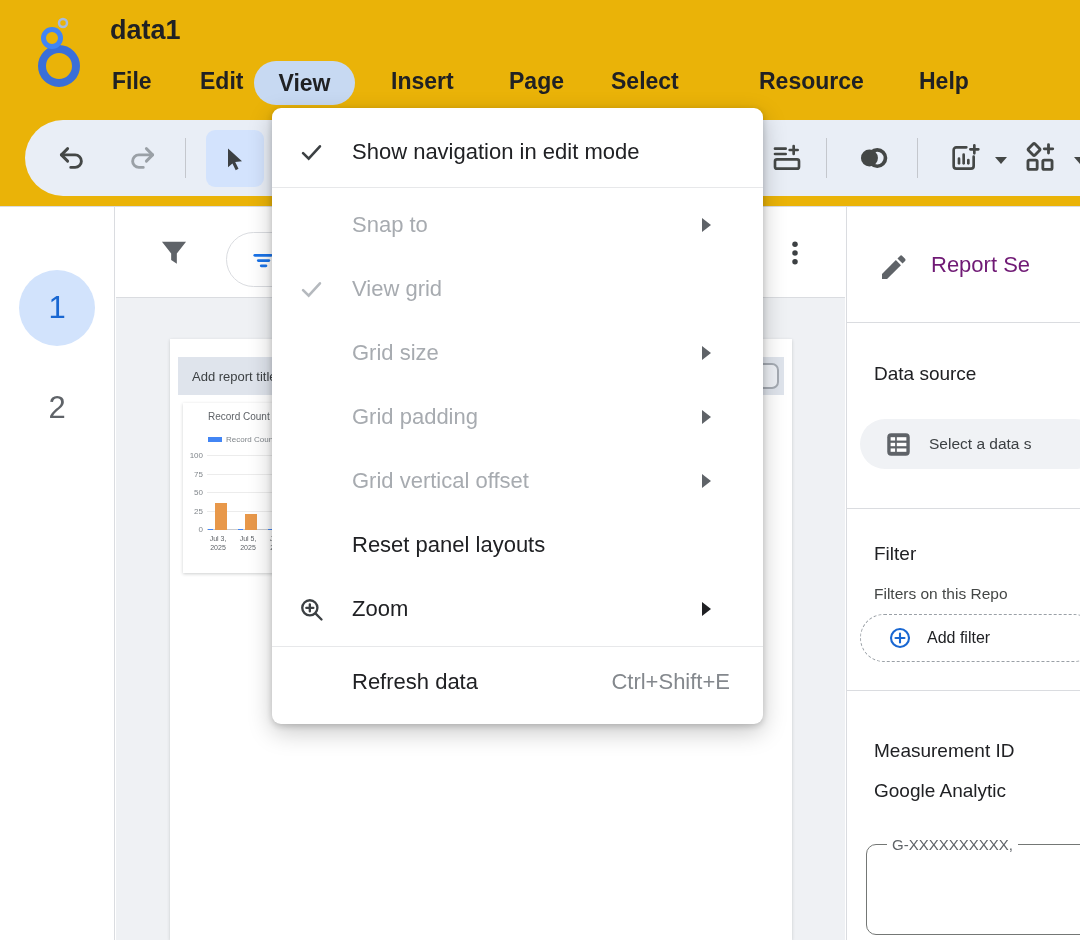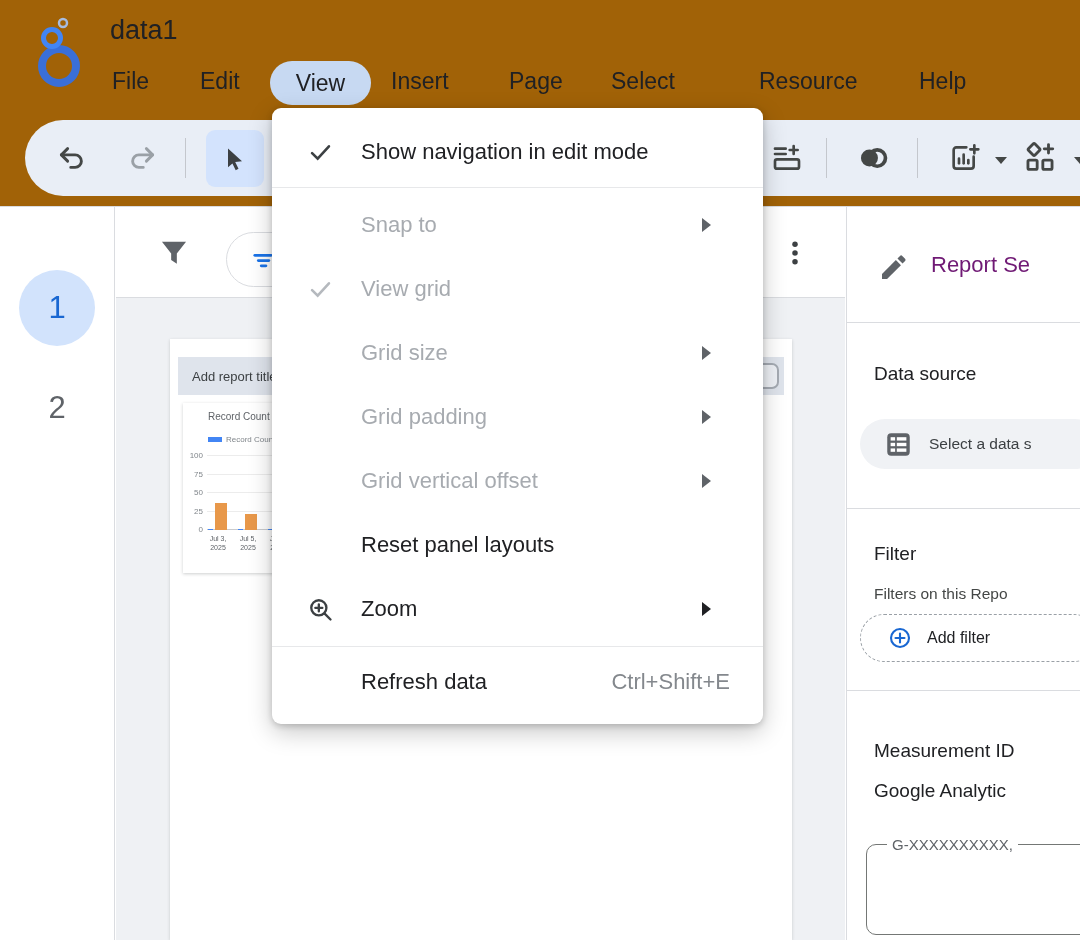--- a/index.html
+++ b/index.html
@@ -1,21 +1,21 @@
 <!DOCTYPE html>
 <html><head>
 <meta charset="utf-8">
 <style>
   * { margin:0; padding:0; box-sizing:border-box; }
   html,body { width:1080px; height:940px; overflow:hidden; background:#fff;
     font-family:"Liberation Sans", sans-serif; color:#202124; }
   .abs { position:absolute; }
 
   
-  #header { position:absolute; left:0; top:0; width:1080px; height:207px; background:#a16207; }
+  #header { position:absolute; left:0; top:0; width:1080px; height:207px; background:#eab308;font-weight:bold; }
   #logo { position:absolute; left:28px; top:16px; }
   #doc-title { position:absolute; left:110px; top:15px; font-size:27px; color:#202124; }
   .menubar-item { position:absolute; top:68px; font-size:23px; color:#202124; cursor:default; }
   #mi-view { top:61px; width:101px; height:44px; background:#c7d9f2; border-radius:22px;
     display:flex; align-items:center; justify-content:center; }
 
   
   #toolbar { position:absolute; left:25px; top:120px; right:-40px; height:76px;
     background:#e9eef6; border-radius:38px; }
   .tbtn { position:absolute; top:18px; width:40px; height:40px; display:flex;
@@ -67,21 +67,21 @@
   .mc-tick.zero .line { background:#c9cbce; }
   .mc-group { position:absolute; bottom:0; width:19px; }
   .mc-bar { position:absolute; bottom:0; }
   .mc-xlab { position:absolute; top:131px; width:36px; text-align:center; font-size:7px;
     line-height:9px; color:#5f6368; }
 
   
   #view-menu { position:absolute; left:272px; top:108px; width:491px; background:#fff;
     border-radius:9px; box-shadow:0 2px 6px rgba(0,0,0,.18), 0 8px 24px rgba(0,0,0,.22);
     padding:14px 0 12px 0; z-index:50; }
-  .mrow { height:60px; display:flex; align-items:center; padding-left:32px; font-size:22px; }
+  .mrow { height:60px; display:flex; align-items:center; padding-left:23px; font-size:22px; }
   .mrow.h64 { height:64px; }
   .mico { width:32px; display:flex; align-items:center; justify-content:center; flex:none; }
   .mlabel { margin-left:25px; color:#202124; white-space:nowrap; }
   .mrow.disabled .mlabel { color:#a7abb0; }
   .msub { margin-left:auto; margin-right:51px; display:flex; align-items:center; }
   .mshortcut { margin-left:auto; margin-right:33px; font-size:22px; color:#84888d; }
   .mdivider { height:1px; background:#e7e8ea; margin:5px 0; }
 
   
   #right-panel { position:absolute; left:846px; top:207px; width:234px; height:733px;
@@ -114,21 +114,21 @@
   <svg id="logo" width="60" height="78" viewBox="0 0 60 78">
     <circle cx="31" cy="50" r="17" fill="none" stroke="#3a6fd8" stroke-width="8"></circle>
     <circle cx="24" cy="22" r="8.5" fill="none" stroke="#4285f4" stroke-width="5"></circle>
     <circle cx="35" cy="7" r="4" fill="none" stroke="#a7bce0" stroke-width="2.5"></circle>
   </svg>
   <div id="doc-title">data1</div>
 
   <nav>
     <span class="menubar-item" style="left:112px">File</span>
     <span class="menubar-item" style="left:200px">Edit</span>
-    <span class="menubar-item" id="mi-view" style="left:270px">
+    <span class="menubar-item" id="mi-view" style="left:254px">
         <span>View</span>
       </span>
     <span class="menubar-item" style="left:391px">Insert</span>
     <span class="menubar-item" style="left:509px">Page</span>
     <span class="menubar-item" style="left:611px">Select</span>
     <span class="menubar-item" style="left:759px">Resource</span>
     <span class="menubar-item" style="left:919px">Help</span>
   </nav>
 
   <div id="toolbar">

